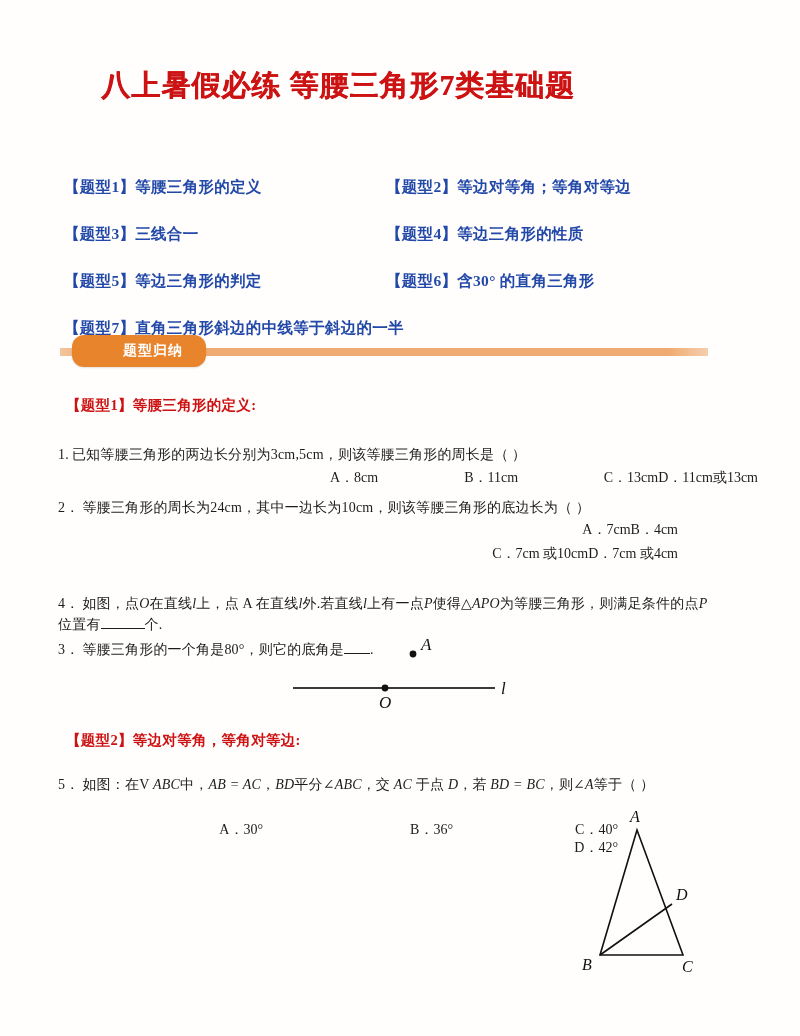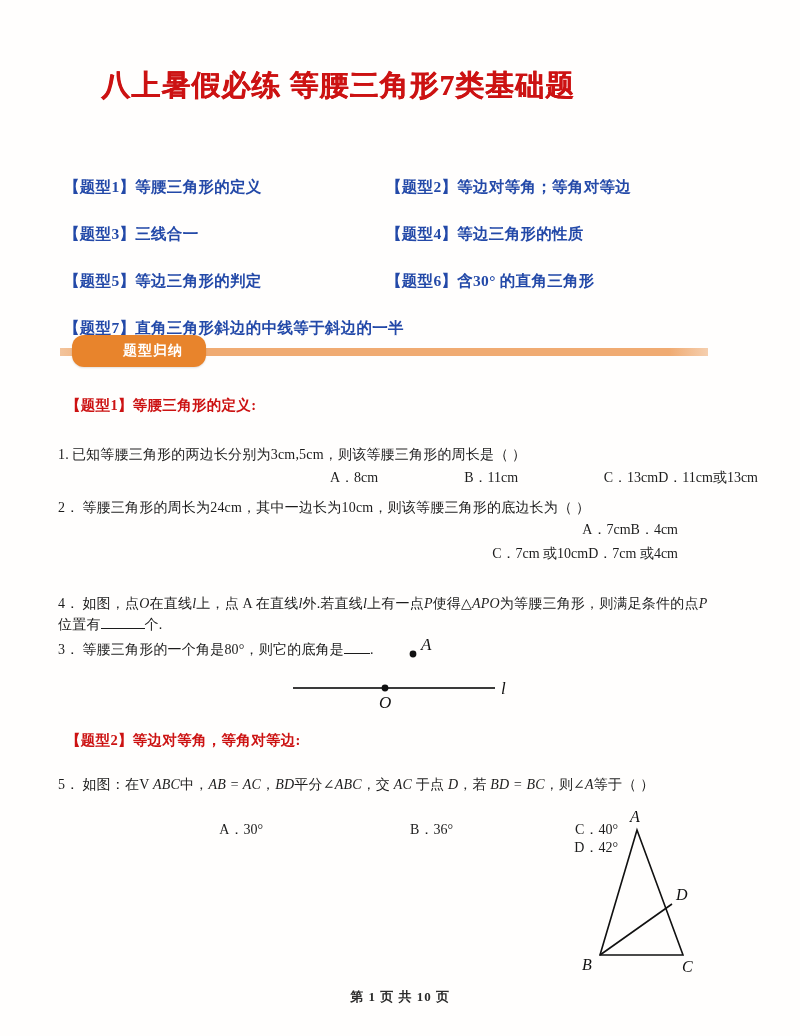--- a/index.html
+++ b/index.html
@@ -248,15 +248,14 @@
     <svg width="140" height="180" viewBox="0 0 140 180">
       <polygon points="59,30 22,155 105,155" fill="none" stroke="#111" stroke-width="1.6"></polygon>
       <line x1="22" y1="155" x2="94" y2="104" stroke="#111" stroke-width="1.6"></line>
       <text x="52" y="22" font-family="Liberation Serif, serif" font-size="16" font-style="italic" fill="#111">A</text>
       <text x="4" y="170" font-family="Liberation Serif, serif" font-size="16" font-style="italic" fill="#111">B</text>
       <text x="104" y="172" font-family="Liberation Serif, serif" font-size="16" font-style="italic" fill="#111">C</text>
       <text x="98" y="100" font-family="Liberation Serif, serif" font-size="16" font-style="italic" fill="#111">D</text>
     </svg>
   </div>
 
-  <div class="footer">第 1 页 共 10 页</div>
 
 </div>
 
 </body></html>

